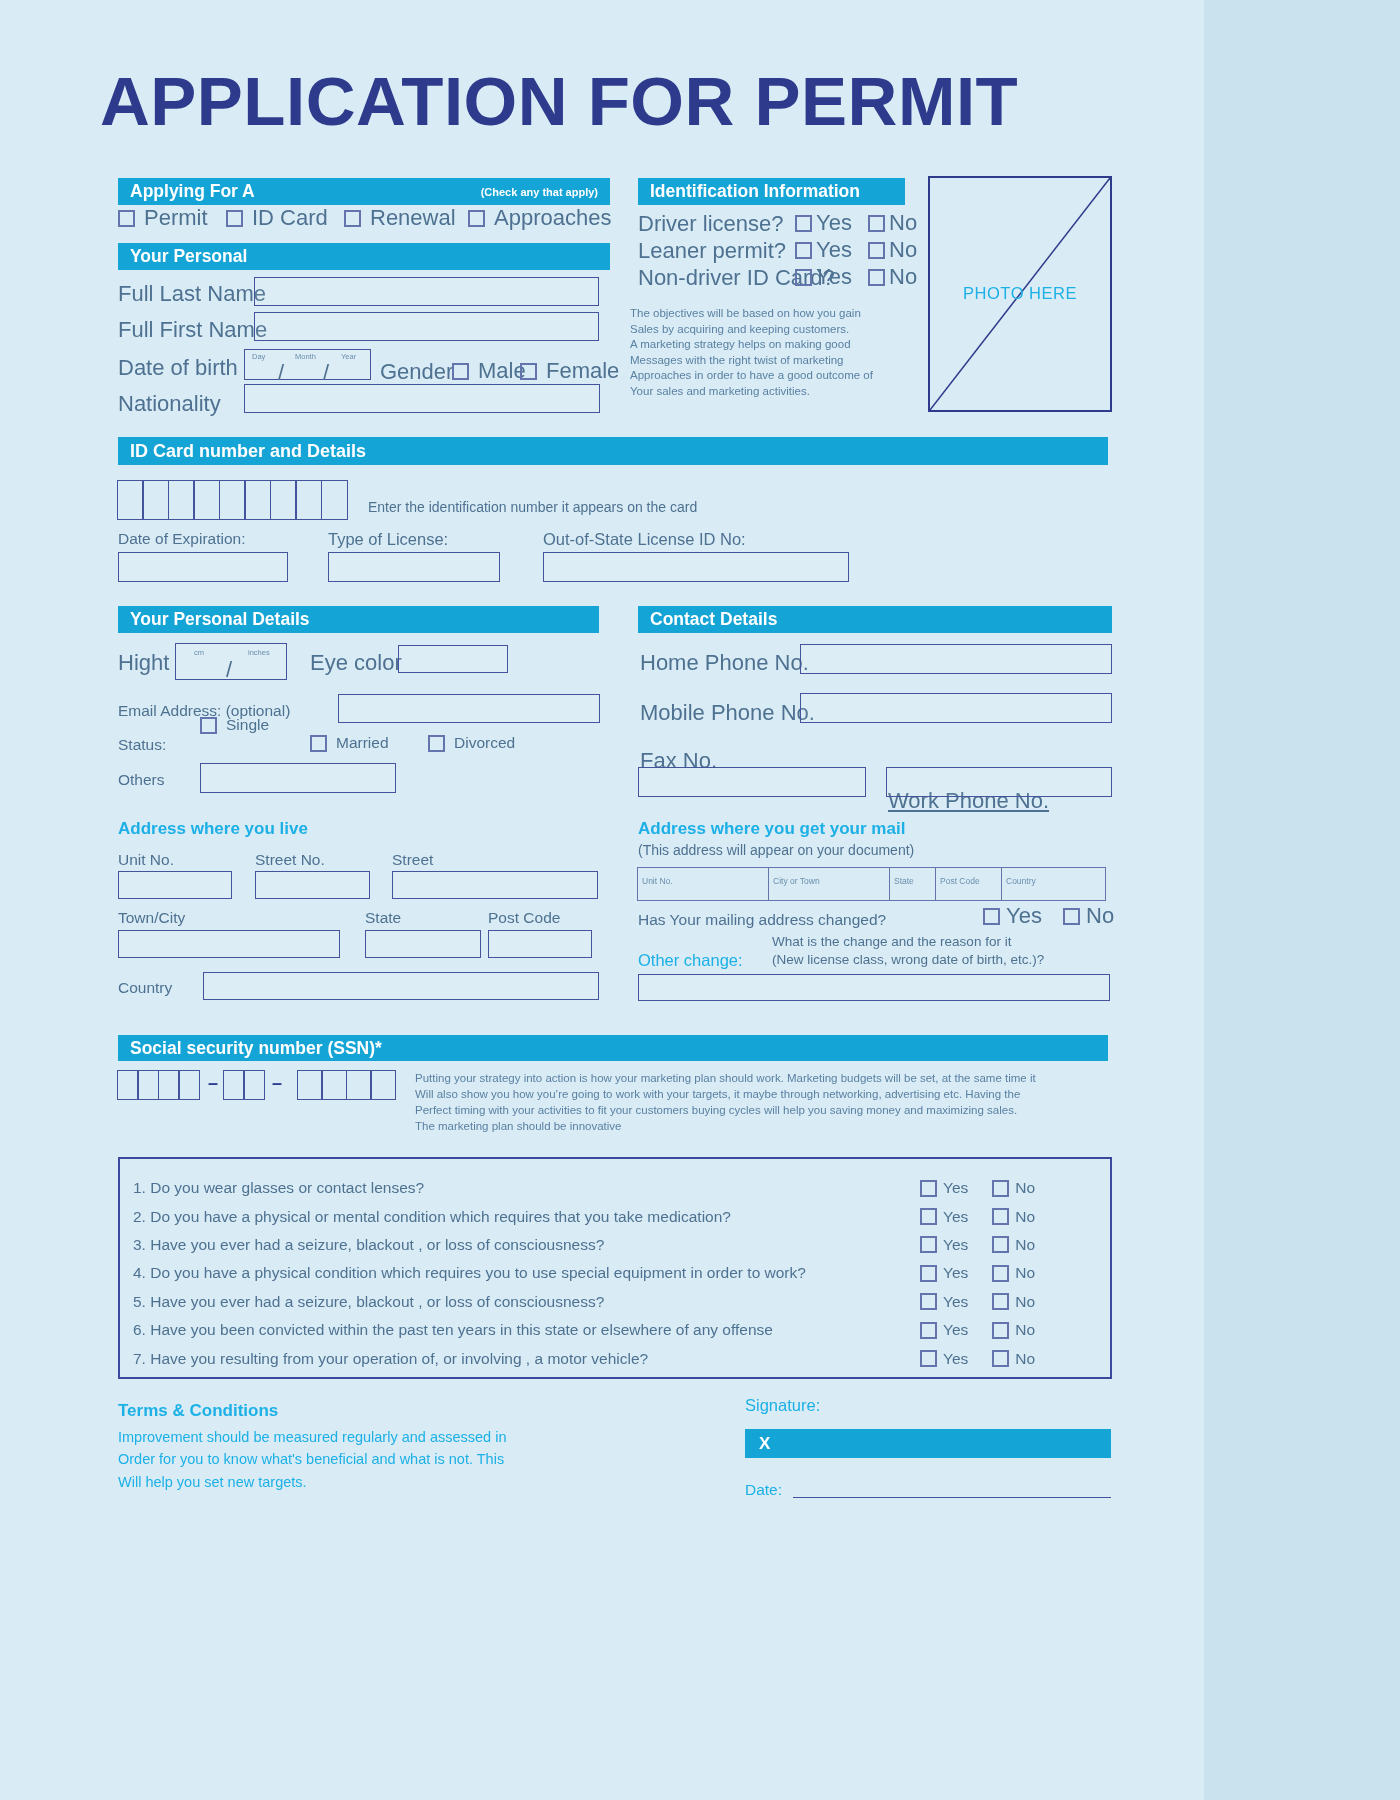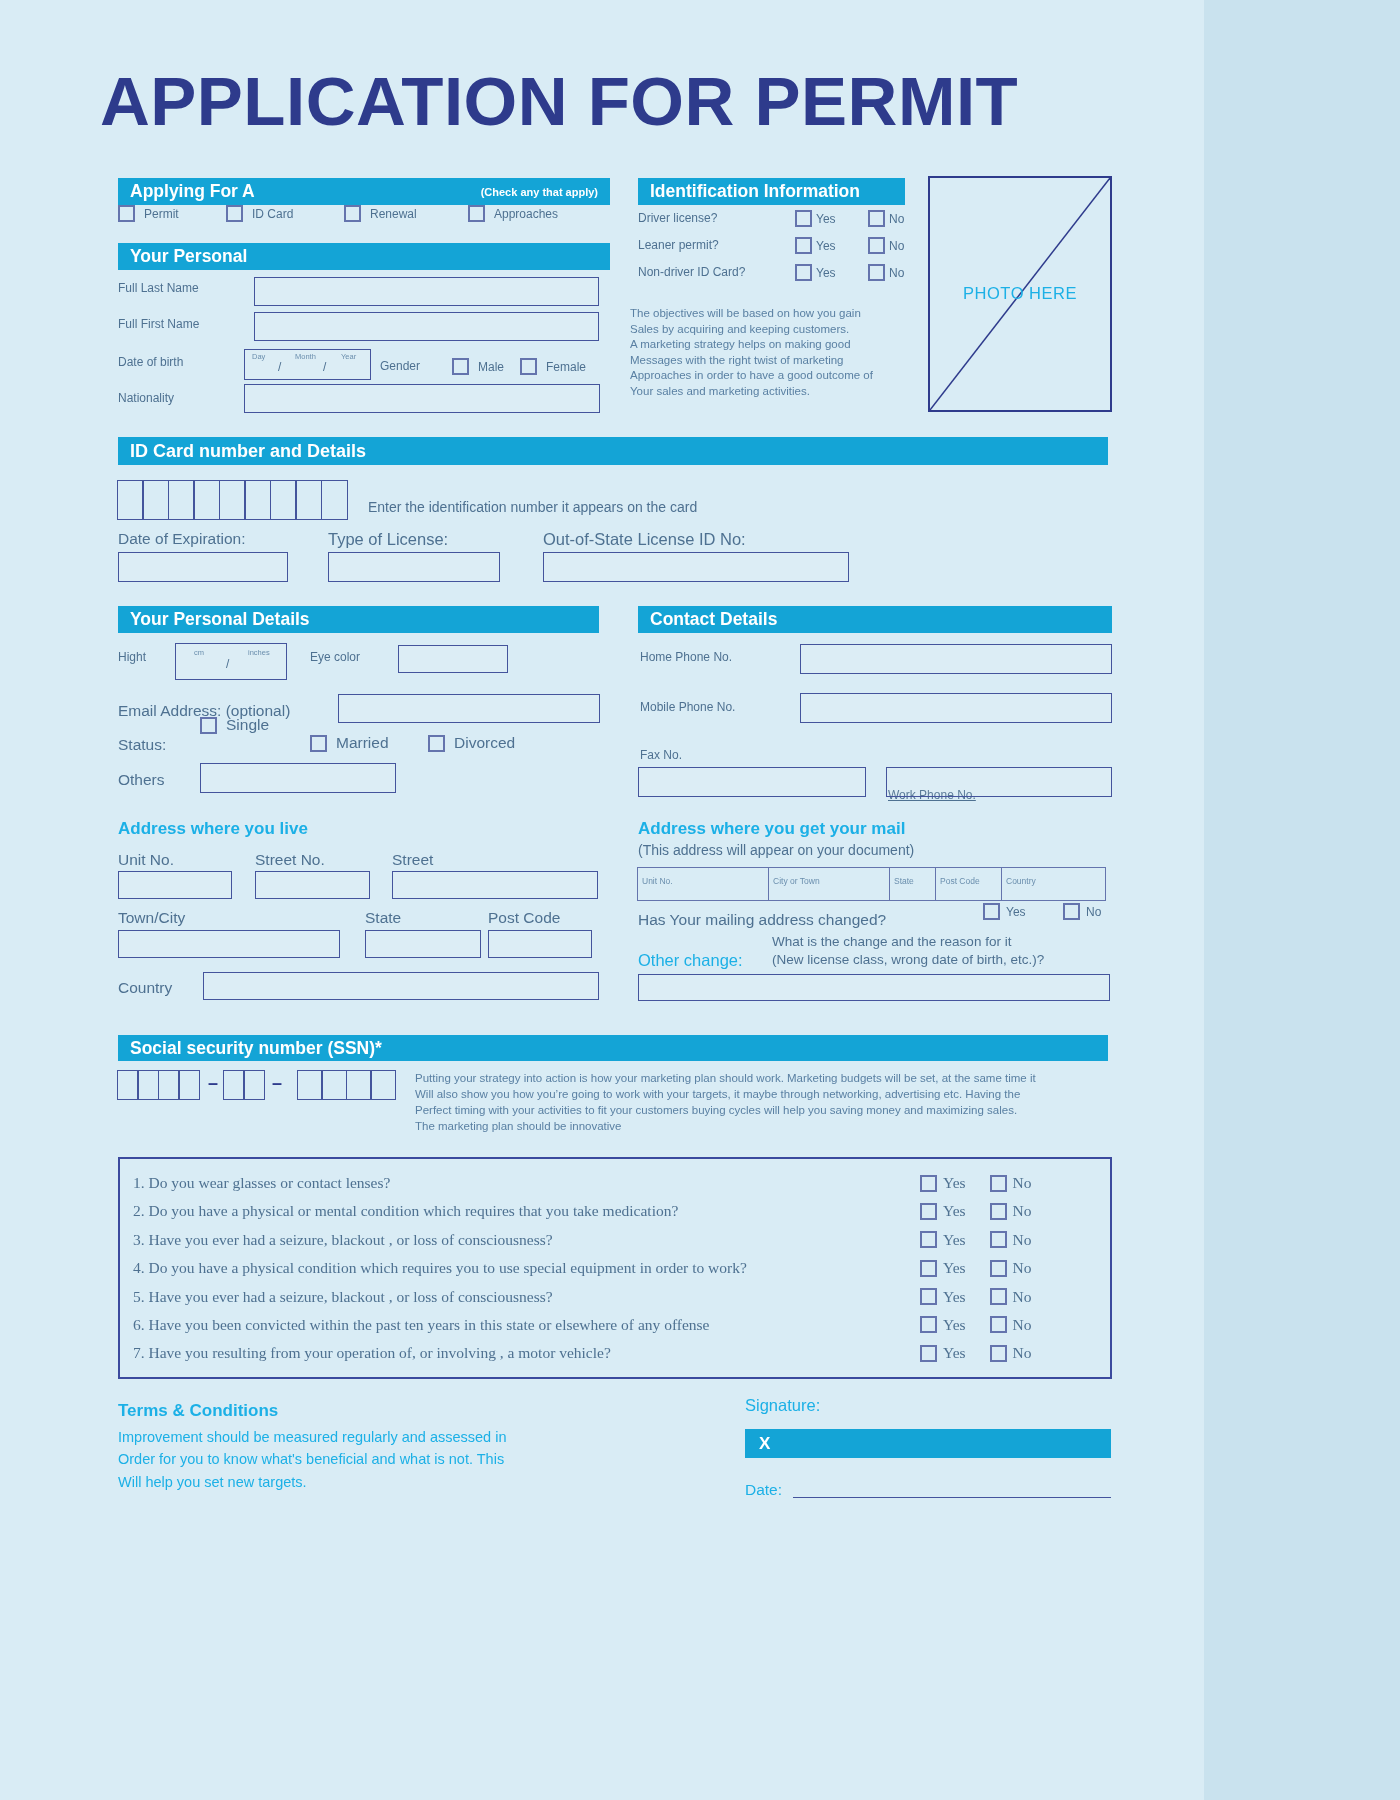--- a/index.html
+++ b/index.html
@@ -4,37 +4,37 @@
 <style>
   html,body{margin:0;padding:0;background:#c9e2ee;}
   .canvas{position:relative;width:1204px;height:1800px;background:#d9ecf5;
           font-family:"Liberation Sans",sans-serif;overflow:hidden;}
   .abs{position:absolute;}
   .title{color:#2e3b8c;font-weight:bold;font-size:69px;white-space:nowrap;letter-spacing:0.5px;}
   .hdr{background:#14a4d6;color:#ffffff;font-weight:bold;font-size:17.5px;
        display:flex;align-items:center;justify-content:space-between;
        padding:0 12px;height:27px;box-sizing:border-box;}
   .hdr .note{font-size:11px;font-weight:bold;}
-  .lbl{color:#4e7191;font-size:12px;white-space:nowrap;}
+  .lbl{color:#4e7191;font-size:22px;white-space:nowrap;}
   .lbl-s{color:#4e7191;font-size:15.5px;white-space:nowrap;}
   .micro{color:#6b8fae;font-size:8.5px;white-space:nowrap;}
   .inp{border:1.5px solid #44549c;box-sizing:border-box;background:rgba(255,255,255,0.08);}
   .cb{width:17px;height:17px;border:2px solid #6474ad;box-sizing:border-box;
       display:inline-block;flex:0 0 auto;background:transparent;}
   .cbpair{display:flex;align-items:center;gap:9px;}
   .cyan{color:#1cb0e6;}
   .cyan-h{color:#1cb0e6;font-size:17px;font-weight:bold;white-space:nowrap;}
   .para{color:#5a80a3;font-size:11.5px;line-height:1.35;}
   .pre{white-space:pre-line;}
   .idcell{width:27px;height:40px;border:1.5px solid #44549c;box-sizing:border-box;margin-left:-1.5px;}
   .sscell{width:22px;height:30px;border:1.5px solid #44549c;box-sizing:border-box;margin-left:-1.5px;}
   .cellrow{display:flex;}
   .mailcell{border:1px solid #6474ad;box-sizing:border-box;height:34px;margin-left:-1px;padding:2px 0 0 4px;}
   .qbox{border:2px solid #3b4a9e;box-sizing:border-box;padding:15px 12px 0 13px;}
-  .qrow{display:flex;align-items:flex-start;height:28.4px;font-family:Liberation Serif, serif;}
+  .qrow{display:flex;align-items:center;height:28.4px;}
   .qtext{flex:1;color:#4e7191;font-size:15.5px;white-space:nowrap;overflow:hidden;}
   .qyn{display:flex;align-items:center;flex:0 0 178px;gap:6px;color:#4e7191;font-size:15.5px;}
   .qyn .gap{width:12px;}
   .sigbar{background:#14a4d6;color:#ffffff;font-weight:bold;font-size:17px;
           display:flex;align-items:center;padding-left:14px;box-sizing:border-box;}
   .dateline{border-bottom:1.5px solid #44549c;}
   .photo{border:2px solid #2e3b8c;box-sizing:border-box;}
   .dash{color:#2e3b8c;font-weight:bold;font-size:18px;}
 </style>
 </head>

